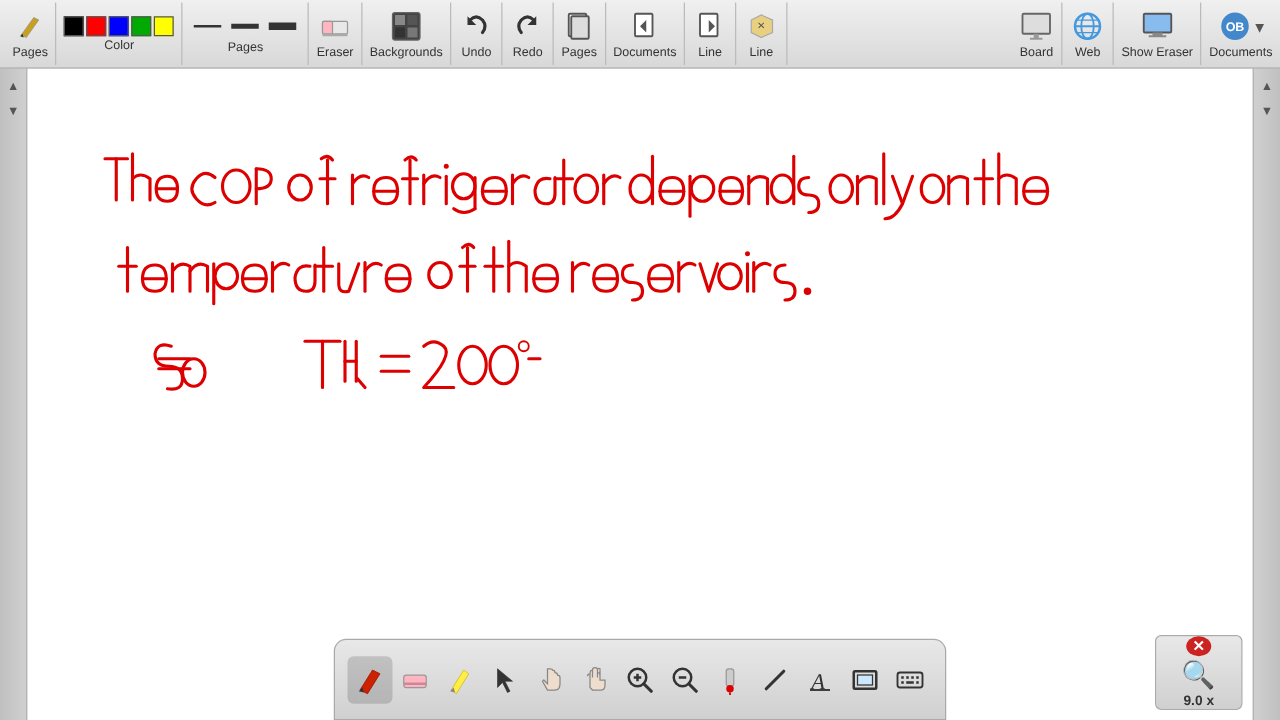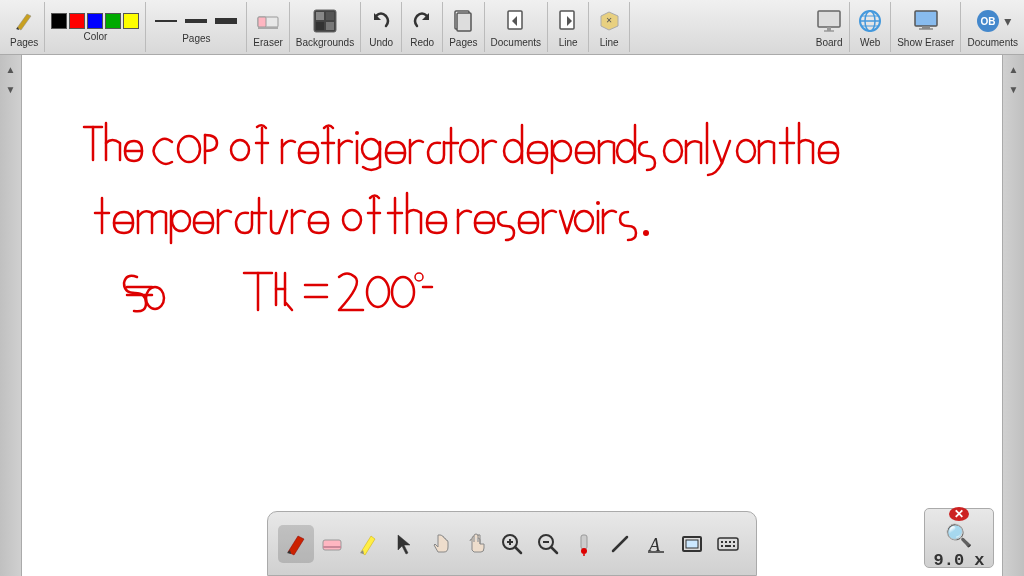--- a/index.html
+++ b/index.html
@@ -157,24 +157,23 @@
       border-radius: 50%;
       display: flex; align-items: center; justify-content: center;
       color: white;
       font-size: 12px;
       font-weight: bold;
     }
     .zoom-glass {
       font-size: 22px;
     }
     .zoom-value {
-      font-size: 17px;
+      font-size: 11px;
       font-weight: bold;
       color: #333;
-      font-family: Liberation Mono, monospace;
     }
 
     
     #writing-svg {
       position: absolute;
       top: 0; left: 0;
       width: 100%;
       height: 100%;
     }
   </style>

